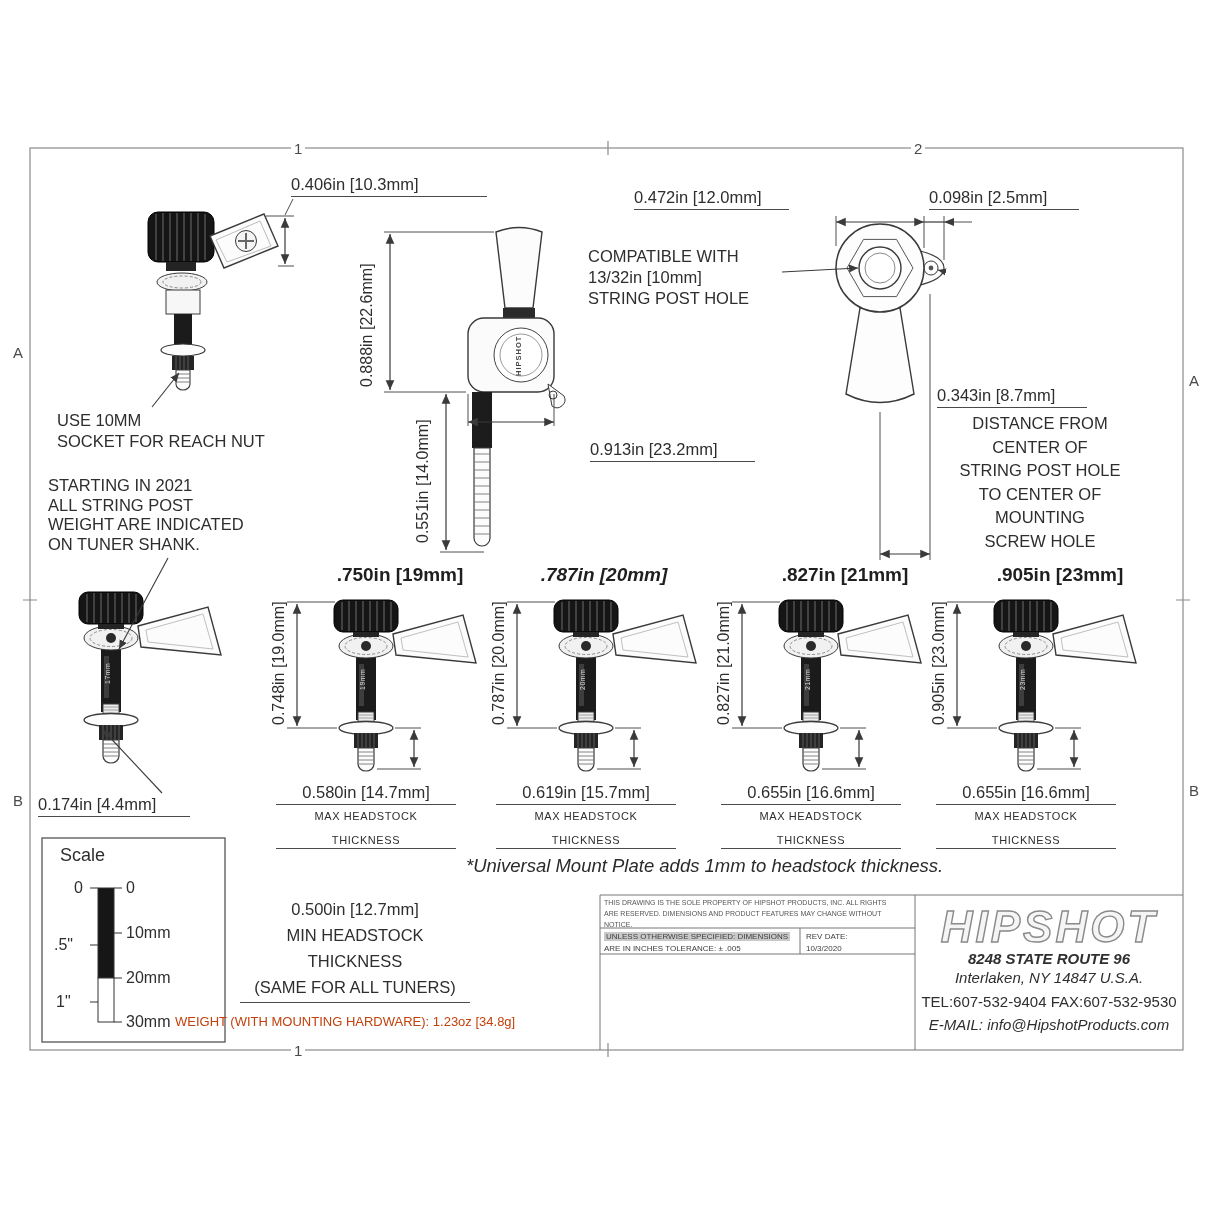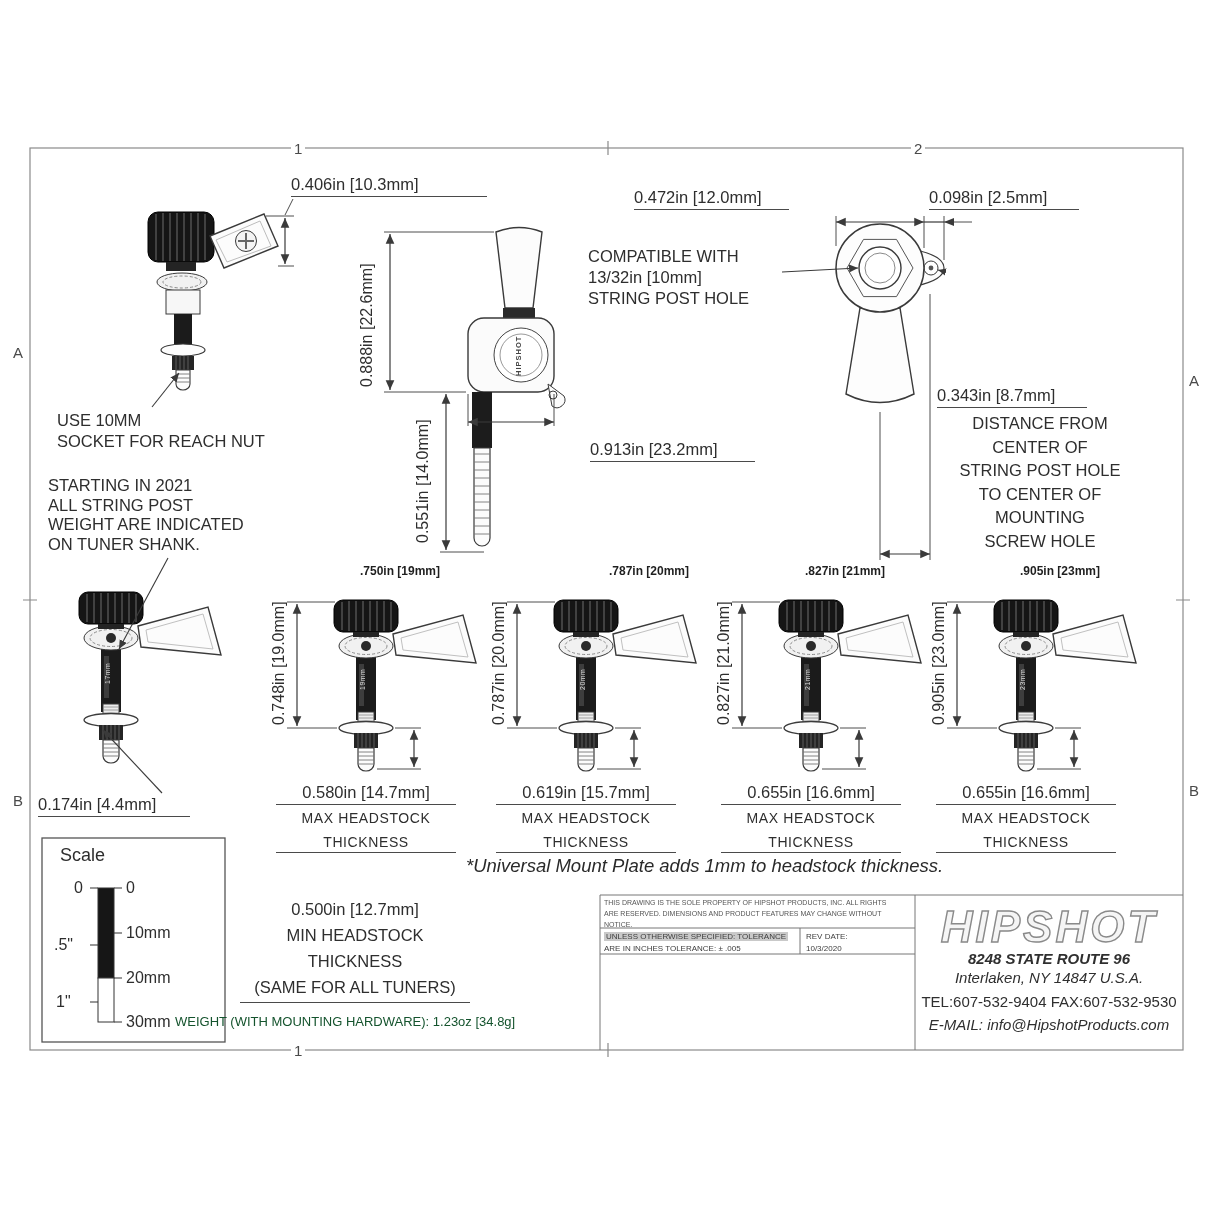--- a/index.html
+++ b/index.html
@@ -7,30 +7,30 @@
   body { font-family:"Liberation Sans", sans-serif; color:#2e2e2e; position:relative; overflow:hidden; }
   .sheet { position:absolute; inset:0; background:#fff; }
   svg.lines { position:absolute; left:0; top:0; }
   .lbl { position:absolute; white-space:nowrap; }
   .dim { font-size:16.5px; color:#2e2e2e; }
   .u { border-bottom:1.4px solid #4a4a4a; padding-bottom:2px; }
   .note { font-size:16.5px; line-height:1.28; color:#2e2e2e; }
   .center { text-align:center; }
   .vtext { position:absolute; writing-mode:vertical-rl; transform:rotate(180deg);
            font-size:16px; color:#2e2e2e; display:flex; align-items:center; justify-content:center; white-space:nowrap; }
-  .hdr { position:absolute; width:160px; text-align:center; font-weight:bold; font-size:12px; color:#1f1f1f; }
+  .hdr { position:absolute; width:160px; text-align:center; font-weight:bold; font-size:19px; color:#1f1f1f; }
   .w180 { width:180px; text-align:center; }
   .w224 { width:224px; text-align:center; line-height:23.5px; }
   .zone { position:absolute; font-size:15px; color:#4a4a4a; background:#fff; padding:0 3px; }
   .postlabel { font-size:7px; color:#dcdcdc; letter-spacing:0.5px; }
   .badge { font-size:7.5px; font-weight:bold; letter-spacing:1px; color:#444; }
-  .maxnote { letter-spacing:0.6px; font-size:14px; }
+  .maxnote { letter-spacing:0.6px; font-size:11px; }
   .scale-lbl { font-size:16px; color:#2e2e2e; }
   .italicnote { font-style:italic; font-size:18.5px; color:#2a2a2a; }
-  .weight { font-size:13px; color:#14532d; }
+  .weight { font-size:13px; color:#c2410c; }
   .tb-disclaimer { position:absolute; left:604px; top:898px; width:306px; font-size:7px; line-height:1.55; color:#555; }
   .tb-spec { position:absolute; left:604px; top:931px; width:194px; font-size:8px; color:#3d3d3d; line-height:1.5; }
   .tb-spec .hl { background:#c9c9c9; padding:0 2px; }
   .tb-rev { position:absolute; left:806px; top:931px; width:106px; font-size:8px; color:#3d3d3d; line-height:1.5; }
   .tb-title { position:absolute; left:612px; top:964px; font-size:17px; color:#8f8f8f; letter-spacing:1px; line-height:1.5; }
   .tb-addr { position:absolute; left:917px; width:264px; text-align:center; font-size:15px; color:#2f2f2f; }
   .it { font-style:italic; }
   .bd { font-weight:bold; }
 </style>
 </head>
@@ -214,21 +214,21 @@
   <div class="lbl note" style="left:48px; top:476px; line-height:19.5px;">
     <div>STARTING IN 2021</div>
     <div>ALL STRING POST</div>
     <div>WEIGHT ARE INDICATED</div>
     <div>ON TUNER SHANK.</div>
   </div>
 
   <div class="lbl dim u" style="left:38px; top:795px; width:152px;">0.174in [4.4mm]</div>
 
   <div class="hdr" style="left:320px; top:564px;">.750in [19mm]</div>
-  <div class="hdr" style="left:569px; top:564px;">.787in [20mm]</div>
+  <div class="hdr" style="left:524px; top:564px;font-style:italic;">.787in [20mm]</div>
   <div class="hdr" style="left:765px; top:564px;">.827in [21mm]</div>
   <div class="hdr" style="left:980px; top:564px;">.905in [23mm]</div>
 
   <div class="vtext" style="left:270px; top:596px; height:134px;">0.748in [19.0mm]</div>
   <div class="vtext" style="left:490px; top:596px; height:134px;">0.787in [20.0mm]</div>
   <div class="vtext" style="left:715px; top:596px; height:134px;">0.827in [21.0mm]</div>
   <div class="vtext" style="left:930px; top:596px; height:134px;">0.905in [23.0mm]</div>
 
   <div class="vtext postlabel" style="left:104px; top:648px; height:50px;">17mm</div>
   <div class="vtext postlabel" style="left:359px; top:654px; height:50px;">19mm</div>
@@ -271,21 +271,21 @@
   <div class="lbl italicnote" style="left:466px; top:855px;">*Universal Mount Plate adds 1mm to headstock thickness.</div>
 
   <div class="lbl weight" style="left:175px; top:1014px;">WEIGHT (WITH MOUNTING HARDWARE): 1.23oz [34.8g]</div>
 
   <div class="tb-disclaimer">
     <div>THIS DRAWING IS THE SOLE PROPERTY OF HIPSHOT PRODUCTS, INC. ALL RIGHTS</div>
     <div>ARE RESERVED. DIMENSIONS AND PRODUCT FEATURES MAY CHANGE WITHOUT</div>
     <div>NOTICE.</div>
   </div>
   <div class="tb-spec">
-    <div><span class="hl">UNLESS OTHERWISE SPECIFIED: TOLERANCE</span></div>
+    <div><span class="hl">UNLESS OTHERWISE SPECIFIED: DIMENSIONS</span></div>
     <div>ARE IN INCHES TOLERANCE:  ± .005</div>
   </div>
   <div class="tb-rev">
     <div>REV DATE:</div>
     <div>10/3/2020</div>
   </div>
   <div class="tb-addr it bd" style="top:950px;">8248 STATE ROUTE 96</div>
   <div class="tb-addr it" style="top:969px;">Interlaken, NY 14847 U.S.A.</div>
   <div class="tb-addr" style="top:993px;">TEL:607-532-9404 FAX:607-532-9530</div>
   <div class="tb-addr it" style="top:1016px;">E-MAIL: info@HipshotProducts.com</div>

